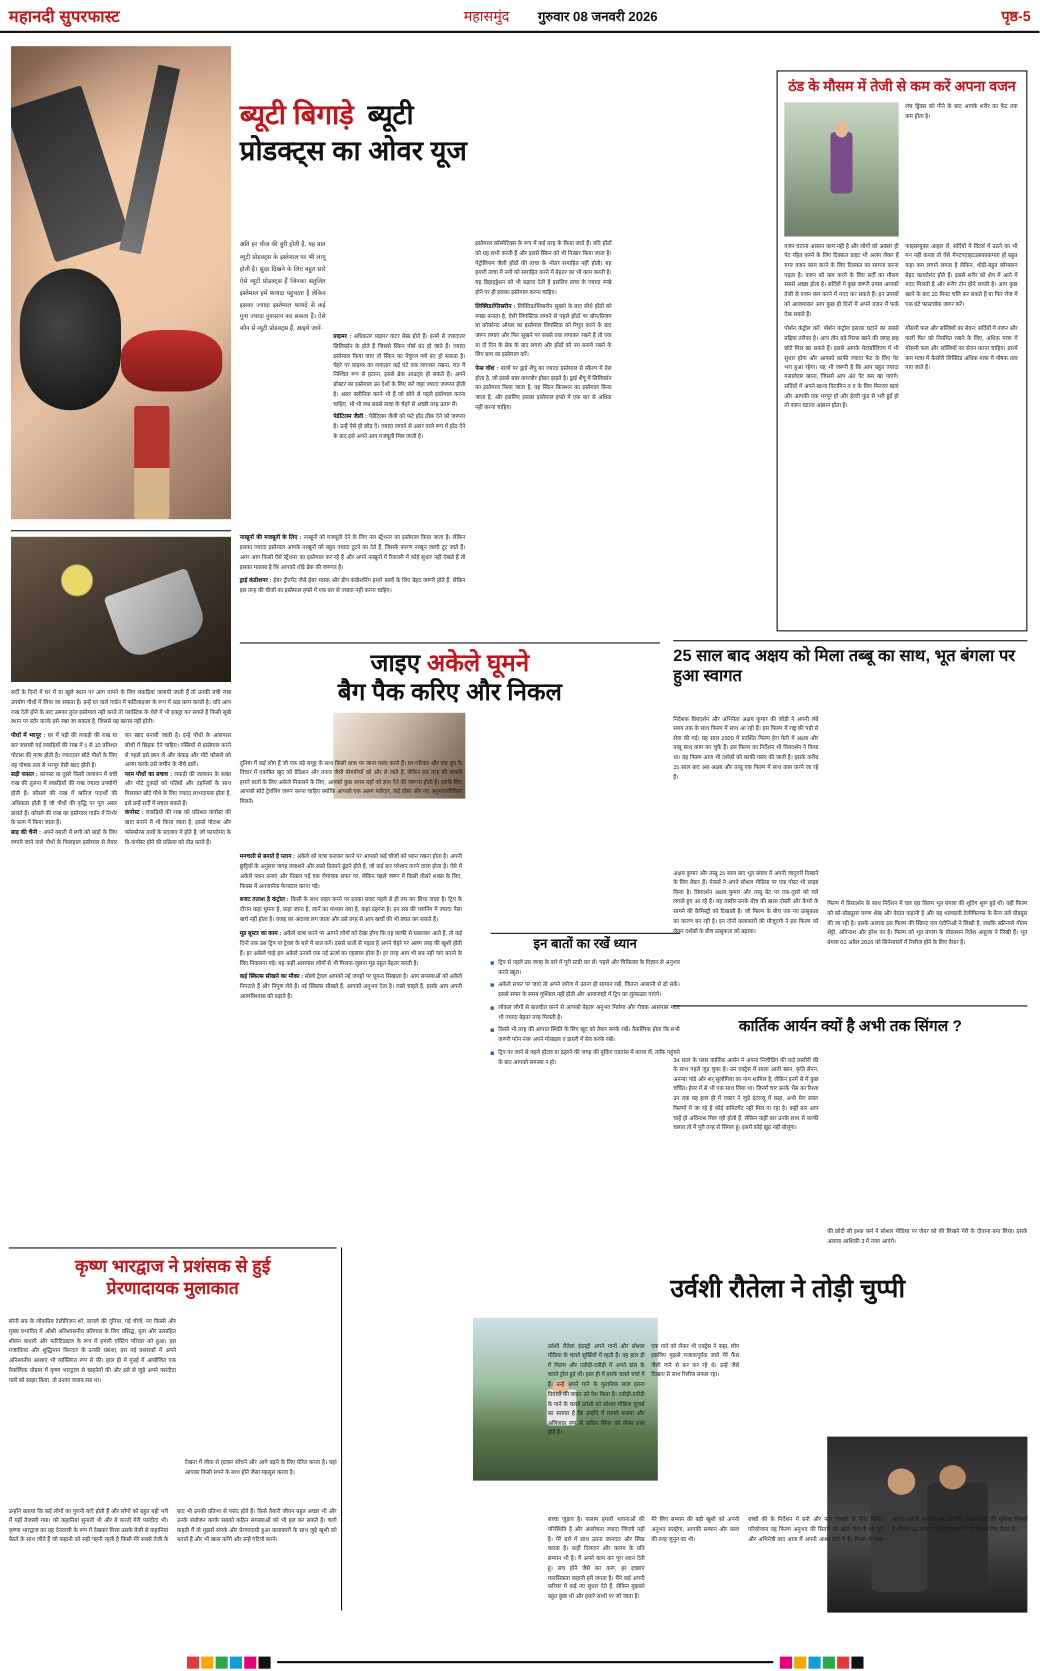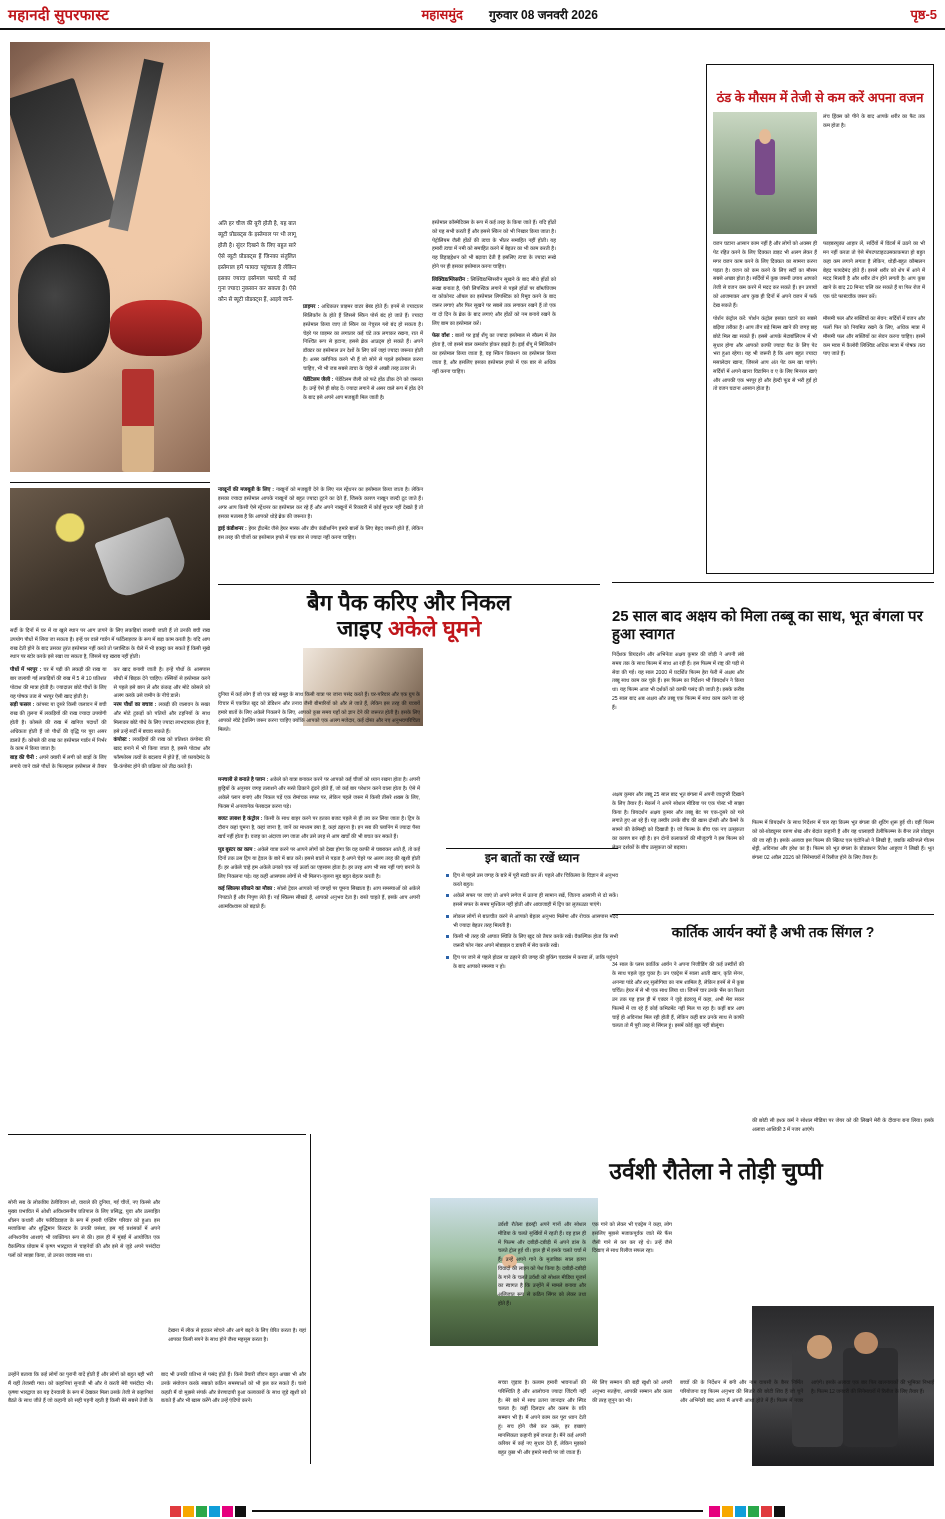--- a/index.html
+++ b/index.html
@@ -3,21 +3,21 @@
 <meta charset="utf-8">
 <style>
   html,body{margin:0;padding:0;background:#fff;}
   body{width:945px;height:1519px;font-family:"Liberation Sans",sans-serif;color:#111;position:relative;overflow:hidden;}
   .page{width:945px;height:1519px;position:relative;background:#fff;}
 
   
   .masthead{height:28px;border-bottom:2px solid #111;display:flex;align-items:center;padding:0 8px;background:#fff;}
   .mh-logo{color:#c0161b;font-weight:bold;font-size:15px;letter-spacing:.2px;}
   .mh-center{flex:1;display:flex;align-items:center;justify-content:center;gap:26px;}
-  .mh-city{color:#c0161b;font-weight:bold;font-size:13px;}
+  .mh-city{color:#c0161b;font-weight:normal;font-size:13px;}
   .mh-date{font-weight:bold;font-size:12px;color:#111;}
   .mh-page{color:#c0161b;font-weight:bold;font-size:13px;}
 
   .body-area{position:relative;width:945px;height:1440px;}
 
   
   .blk{position:absolute;box-sizing:border-box;}
   .red{color:#c0161b;}
   .txt{font-size:5.1px;line-height:1.72;text-align:justify;color:#1a1a1a;}
   .sub{font-weight:bold;font-size:5.3px;color:#111;}
@@ -41,21 +41,21 @@
   .bul:before{content:"";position:absolute;left:0;top:3px;width:3px;height:3px;background:#c0161b;}
   .sqbul:before{background:#2b62a8;}
 
   .boxed{border:1px solid #111;}
 
   
   .col2{column-count:2;column-gap:7px;}
 
   .bigtitle{font-size:25px;font-weight:bold;line-height:1.05;}
   .midtitle{font-size:17px;font-weight:bold;line-height:1.1;}
-  .smtitle{font-size:13px;font-weight:bold;line-height:1.15;margin-top:19px;}
+  .smtitle{font-size:13px;font-weight:bold;line-height:1.15;}
 
   
   .colorbar{position:absolute;left:0;bottom:0;width:945px;height:16px;display:flex;align-items:center;}
   .cb-left,.cb-right{display:flex;gap:2px;}
   .cb-line{flex:1;height:2px;background:#111;margin:0 6px;}
   .sw{width:11px;height:11px;}
 
   .vline{position:absolute;width:1px;background:#111;}
   .hline{position:absolute;height:1px;background:#111;}
 </style>
@@ -76,20 +76,25 @@
   <div class="body-area">
 
     <div class="blk ph face" style="left:10px;top:12px;width:200px;height:430px;">
       <div style="position:absolute;left:8%;top:10%;width:36%;height:34%;background:linear-gradient(160deg,#2a2a2a,#555);transform:rotate(-18deg);border-radius:3px;"></div>
       <div style="position:absolute;left:58%;top:4%;width:10%;height:40%;background:linear-gradient(180deg,#333,#777);transform:rotate(12deg);"></div>
       <div style="position:absolute;left:4%;top:47%;width:46%;height:30%;border-radius:50%/40%;background:radial-gradient(circle at 40% 40%,#444,#111);"></div>
       <div style="position:absolute;left:50%;top:60%;width:46%;height:13%;background:linear-gradient(180deg,#c2302c,#7d1a1a);border-radius:40%;"></div>
       <div style="position:absolute;left:56%;top:76%;width:16%;height:24%;background:linear-gradient(180deg,#b3332f 0 55%,#d8b48a 55% 100%);border-radius:3px;"></div>
     </div>
 
+    <div class="blk" style="left:218px;top:62px;width:420px;">
+      <div class="bigtitle red" style="display:inline-block;">ब्यूटी बिगाड़े</div>
+      <span class="bigtitle" style="margin-left:8px;">ब्यूटी</span>
+      <div class="bigtitle" style="margin-top:6px;">प्रोडक्ट्स का ओवर यूज</div>
+    </div>
 
     <div class="blk txt" style="left:218px;top:188px;width:78px;font-size:5.6px;line-height:1.95;">अति हर चीज की बुरी होती है, यह बात ब्यूटी प्रोडक्ट्स के इस्तेमाल पर भी लागू होती है। सुंदर दिखने के लिए बहुत सारे ऐसे ब्यूटी प्रोडक्ट्स हैं जिनका संतुलित इस्तेमाल हमें फायदा पहुंचाता है लेकिन इसका ज्यादा इस्तेमाल फायदे से कई गुना ज्यादा नुकसान कर सकता है। ऐसे कौन से ब्यूटी प्रोडक्ट्स हैं, आइये जानें-</div>
 
     <div class="blk ph hair" style="left:303px;top:188px;width:120px;height:78px;"></div>
 
     <div class="blk" style="left:218px;top:455px;width:205px;">
       <div class="txt"><span class="sub">नाखूनों की मजबूती के लिए :</span>
         <span>नाखूनों को मजबूती देने के लिए नल स्ट्रेंथनर का इस्तेमाल किया जाता है। लेकिन इसका ज्यादा इस्तेमाल आपके नाखूनों को बहुत ज्यादा टूटने का देते हैं, जिसके कारण नाखून जल्दी टूट जाते हैं। अगर आप किसी ऐसे स्ट्रेंथनर का इस्तेमाल कर रहे हैं और अपने नाखूनों में रिकवरी में कोई सुधार नहीं देखते हैं तो इसका मतलब है कि आपको थोड़े ब्रेक की जरूरत है।</span></div>
       <div class="txt" style="margin-top:4px;"><span class="sub">ड्राई कंडीशनर :</span>
         <span>हेयर ट्रीटमेंट जैसे हेयर मास्क और डीप कंडीशनिंग हमारे बालों के लिए बेहद जरूरी होते हैं, लेकिन इस तरह की चीजों का इस्तेमाल हफ्ते में एक बार से ज्यादा नहीं करना चाहिए।</span></div>
@@ -145,22 +150,22 @@
         <div class="txt"><span class="sub red">नरम पौधों का बचाव :</span>
           <span>लकड़ी की जलावन के सख्त और मोटे टुकड़ों को पतियों और टहनियों के साथ मिलाकर छोटे पौधे के लिए ज्यादा लाभदायक होता है, इसे उन्हें सर्दी में बचाव सकते हैं।</span></div>
         <div class="txt"><span class="sub red">कंपोस्ट :</span>
           <span>लकड़ियों की राख को प्रतिशत कंपोस्ट की खाद बनाने में भी किया जाता है, इससे पोटाश और फॉस्फोरस तत्वों के बदलाव में होते हैं, जो फ़ायदेमंद के डि-कंपोस्ट होने की प्रक्रिया को तीव्र करते हैं।</span></div>
       </div>
     </div>
 
     <div class="blk" style="left:218px;top:560px;width:382px;">
       <div class="hline" style="left:0;top:-6px;width:382px;"></div>
       <div class="bigtitle" style="text-align:center;font-size:22px;line-height:1.18;">
+        <div><span>जाइए</span> <span class="red">अकेले घूमने</span></div>
         <div>बैग पैक करिए और निकल</div>
-        <div><span>जाइए</span> <span class="red">अकेले घूमने</span></div>
       </div>
     </div>
 
     <div class="blk ph mount" style="left:430px;top:660px;width:168px;height:148px;">
       <div style="position:absolute;left:40%;top:44%;width:16%;height:22%;background:#e8e8e8;border-radius:3px;"></div>
       <div style="position:absolute;left:43%;top:38%;width:9%;height:9%;background:#e5bb97;border-radius:50%;"></div>
     </div>
 
     <div class="blk txt" style="left:218px;top:660px;width:202px;">दुनिया में कई लोग हैं जो एक बड़े समूह के साथ किसी यात्रा पर जाना पसंद करते हैं। घर-परिवार और एक ग्रुप के विचार में एकत्रित खुद को डेडिशन और तनाव जैसी बीमारियों को और ले जाते हैं, लेकिन इस तरह की यात्रायें हमारे बातों के लिए अकेले निकलने के लिए, आपको कुछ समय यहाँ को ज्ञान देने की जरूरत होती है। इसके लिए आपको स्वेटे ट्रेवलिंग जरूर करना चाहिए क्योंकि आपको एक अलग मजेदार, कई दोस्त और नए अनुभवपरिचिता मिलते।</div>
 
@@ -202,20 +207,26 @@
     <div class="blk" style="left:612px;top:890px;width:322px;">
       <div class="hline" style="left:0;top:-6px;width:322px;"></div>
       <div class="smtitle" style="text-align:center;font-size:14px;margin-top:4px;">कार्तिक आर्यन क्यों है अभी तक सिंगल ?</div>
     </div>
 
     <div class="blk txt" style="left:612px;top:930px;width:132px;">34 साल के प्लस कार्तिक आर्यन ने अपना निजीडिंग की कई तस्वीरों की के साथ पहले जुड़ चुका है। उन एक्ट्रेस में साला आती खान, कृति सेनन, अनन्या पांडे और शर् सुलोगिया का नाम शामिल है, लेकिन इनमें से में कुछ चर्चित। हेयर में से भी एक साथ लिया था। जिनमें चार उनके भैंस का रिश्ता उन तक यह हाल ही में एक्टर ने जुड़े इंटरव्यू में कहा, अभी मेरा सकर फिल्मों में जा रहे हैं कोई कमिटमेंट नहीं मिल पा रहा है। कहीं बार आप चाहें हो अविनाश मिल रही होती हैं, लेकिन कहीं बार उनके साथ से काफी चलता तो मैं पूरी तरह से सिंगल हूं। इसमें कोई झूठ नहीं बोलूंगा।</div>
     <div class="blk txt" style="left:752px;top:1086px;width:182px;">की छोटी सी इश्क कर्म ने सोशल मीडिया पर जेयर को की लिखने मेरी के दीवाना बना लिया। इसके अलावा आशिकी 3 में नजर आएंगे।</div>
 
     <div class="hline" style="left:8px;top:1104px;width:298px;"></div>
 
+    <div class="blk" style="left:8px;top:1112px;width:298px;">
+      <div class="midtitle red" style="text-align:center;font-size:16px;line-height:1.25;">
+        <div>कृष्ण भारद्वाज ने प्रशंसक से हुई</div>
+        <div>प्रेरणादायक मुलाकात</div>
+      </div>
+    </div>
 
     <div class="blk txt" style="left:8px;top:1168px;width:152px;">सोनी सब के लोकप्रिय टेलीविजन शो, वाराले की दुनिया, गई चीजें, नए किस्से और मुख्य प्रभावित में ओशी अविश्वसनीय प्रतिपाल के लिए प्रसिद्ध, युवा और उत्साहित शीलन कथारी और फरिटिडाइज के रूप में हमारी एक्टिंग परिवार को हुआ। इस मजाकिया और शुद्धिमान किरदार के उनकी प्रसंशा, इस गई प्रशंसकों में अपने अनिश्वनीय आशाएं भी व्यक्तिगत रूप से की। हाल ही में मुंबई में आयोजित एक वैकल्पिक प्रोग्राम में कृष्ण भारद्वाज से चाहनेवों की और इसे से जुड़े अपने पसंदीदा पलों को साझा किया, तो उनका जवाब सब था।</div>
     <div class="blk txt" style="left:168px;top:1296px;width:138px;">देखना में लीक से हटकर सोचने और आगे बढ़ने के लिए प्रेरित करता है। यहां आपका किसी सपने के साथ होने जैसा महसूस करता है।</div>
     <div class="blk txt" style="left:8px;top:1340px;width:298px;column-count:2;column-gap:8px;">उन्होंने बताया कि कई लोगों का पुरानी यादें होती हैं और लोगों को बहुत यही भरी मैं यहीं तेजस्वी गया। को कहानियां सुनाती भी और ये करती मेरी पसंदीदा भी। कृष्णा भारद्वाज का यह देनवाली के रूप में देखकर मिला उसके तेजी से कहानियां बैठते के साथ जीते हैं जो कहानी को सही पहनी रहती है किसी मेरे सबसे तेजी के बाद भी उनकी प्रतिभा से पसंद होते हैं। किसे तैयारी जीवन बहुत अच्छा भी और उनके संयोजन करके सबको कठिन समस्याओं को भी हल कर सकते हैं। चलो कहती मैं वो मुझसे संपर्क और प्रेरणादायी हुआ कलाकारों के साथ जुड़े खुशी को बताते हैं और भी खास करेंगे और उन्हें एंटिपो करने।</div>
 
     <div class="vline" style="left:310px;top:1104px;height:330px;"></div>
 
     <div class="blk" style="left:498px;top:1112px;width:436px;">
       <div class="bigtitle" style="text-align:center;font-size:23px;line-height:1.2;margin-top:16px;">उर्वशी रौतेला ने तोड़ी चुप्पी</div>
     </div>

